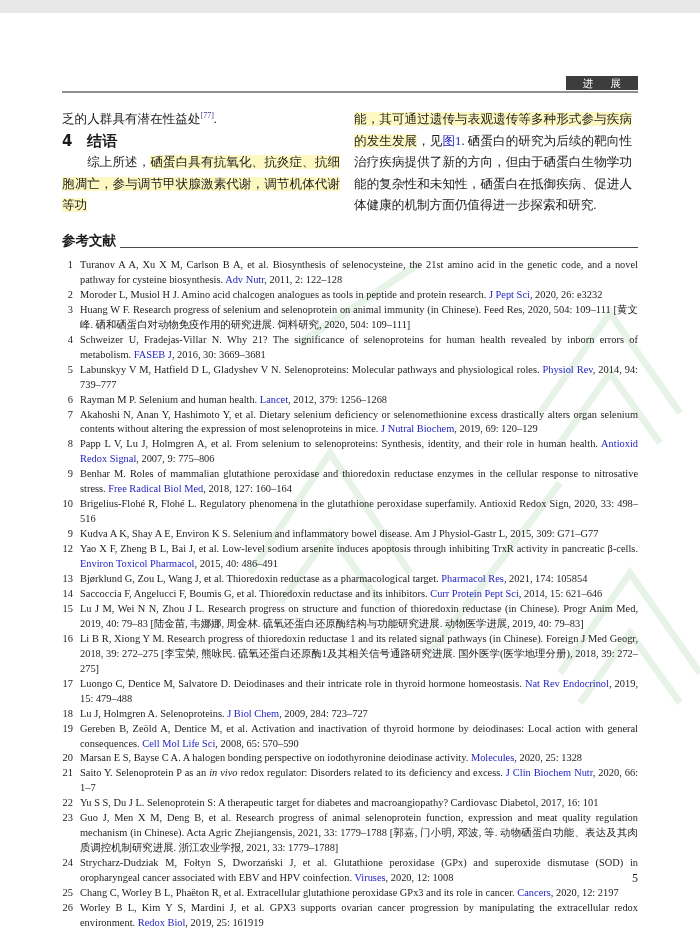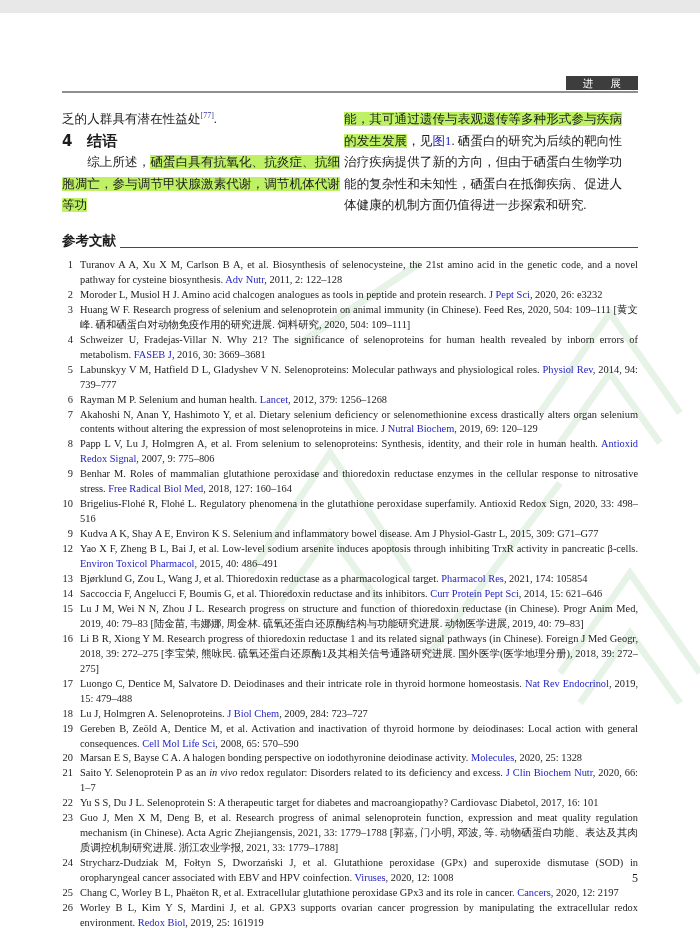--- a/index.html
+++ b/index.html
@@ -20,31 +20,31 @@
   }
   .header-rule {
     position:absolute; top:78px; left:62px; width:576px; height:2.4px;
     background:#8f8f8f;
   }
   
   .watermark { position:absolute; left:0; top:0; pointer-events:none; }
   
   .columns {
     position:absolute; top:96px; left:62px; width:576px;
-    display:flex; gap:4px;
+    display:flex; gap:14px;
   }
   .col { width:278px; font-size:12.6px; line-height:21.6px; text-align:justify; }
   .col p { margin:0; }
   .section-heading {
     font-family:"DejaVu Sans","Liberation Sans",sans-serif;
     font-weight:bold; font-size:15px; margin:11px 0 9px 0; letter-spacing:0.5px;
   }
   .section-heading .h-num { margin-right:14px; }
   .indent { text-indent:2em; }
-  .hl { background:#bef264; }
+  .hl { background:#fef9c3; }
   .blue { color:#2424c2; }
   .it { font-style:italic; }
   sup.cite {
     color:#3d3d9e; font-size:8px; line-height:0; vertical-align:super;
   }
   
   .refs-head {
     position:absolute; top:219px; left:62px; width:576px;
     display:flex; align-items:flex-end;
   }

